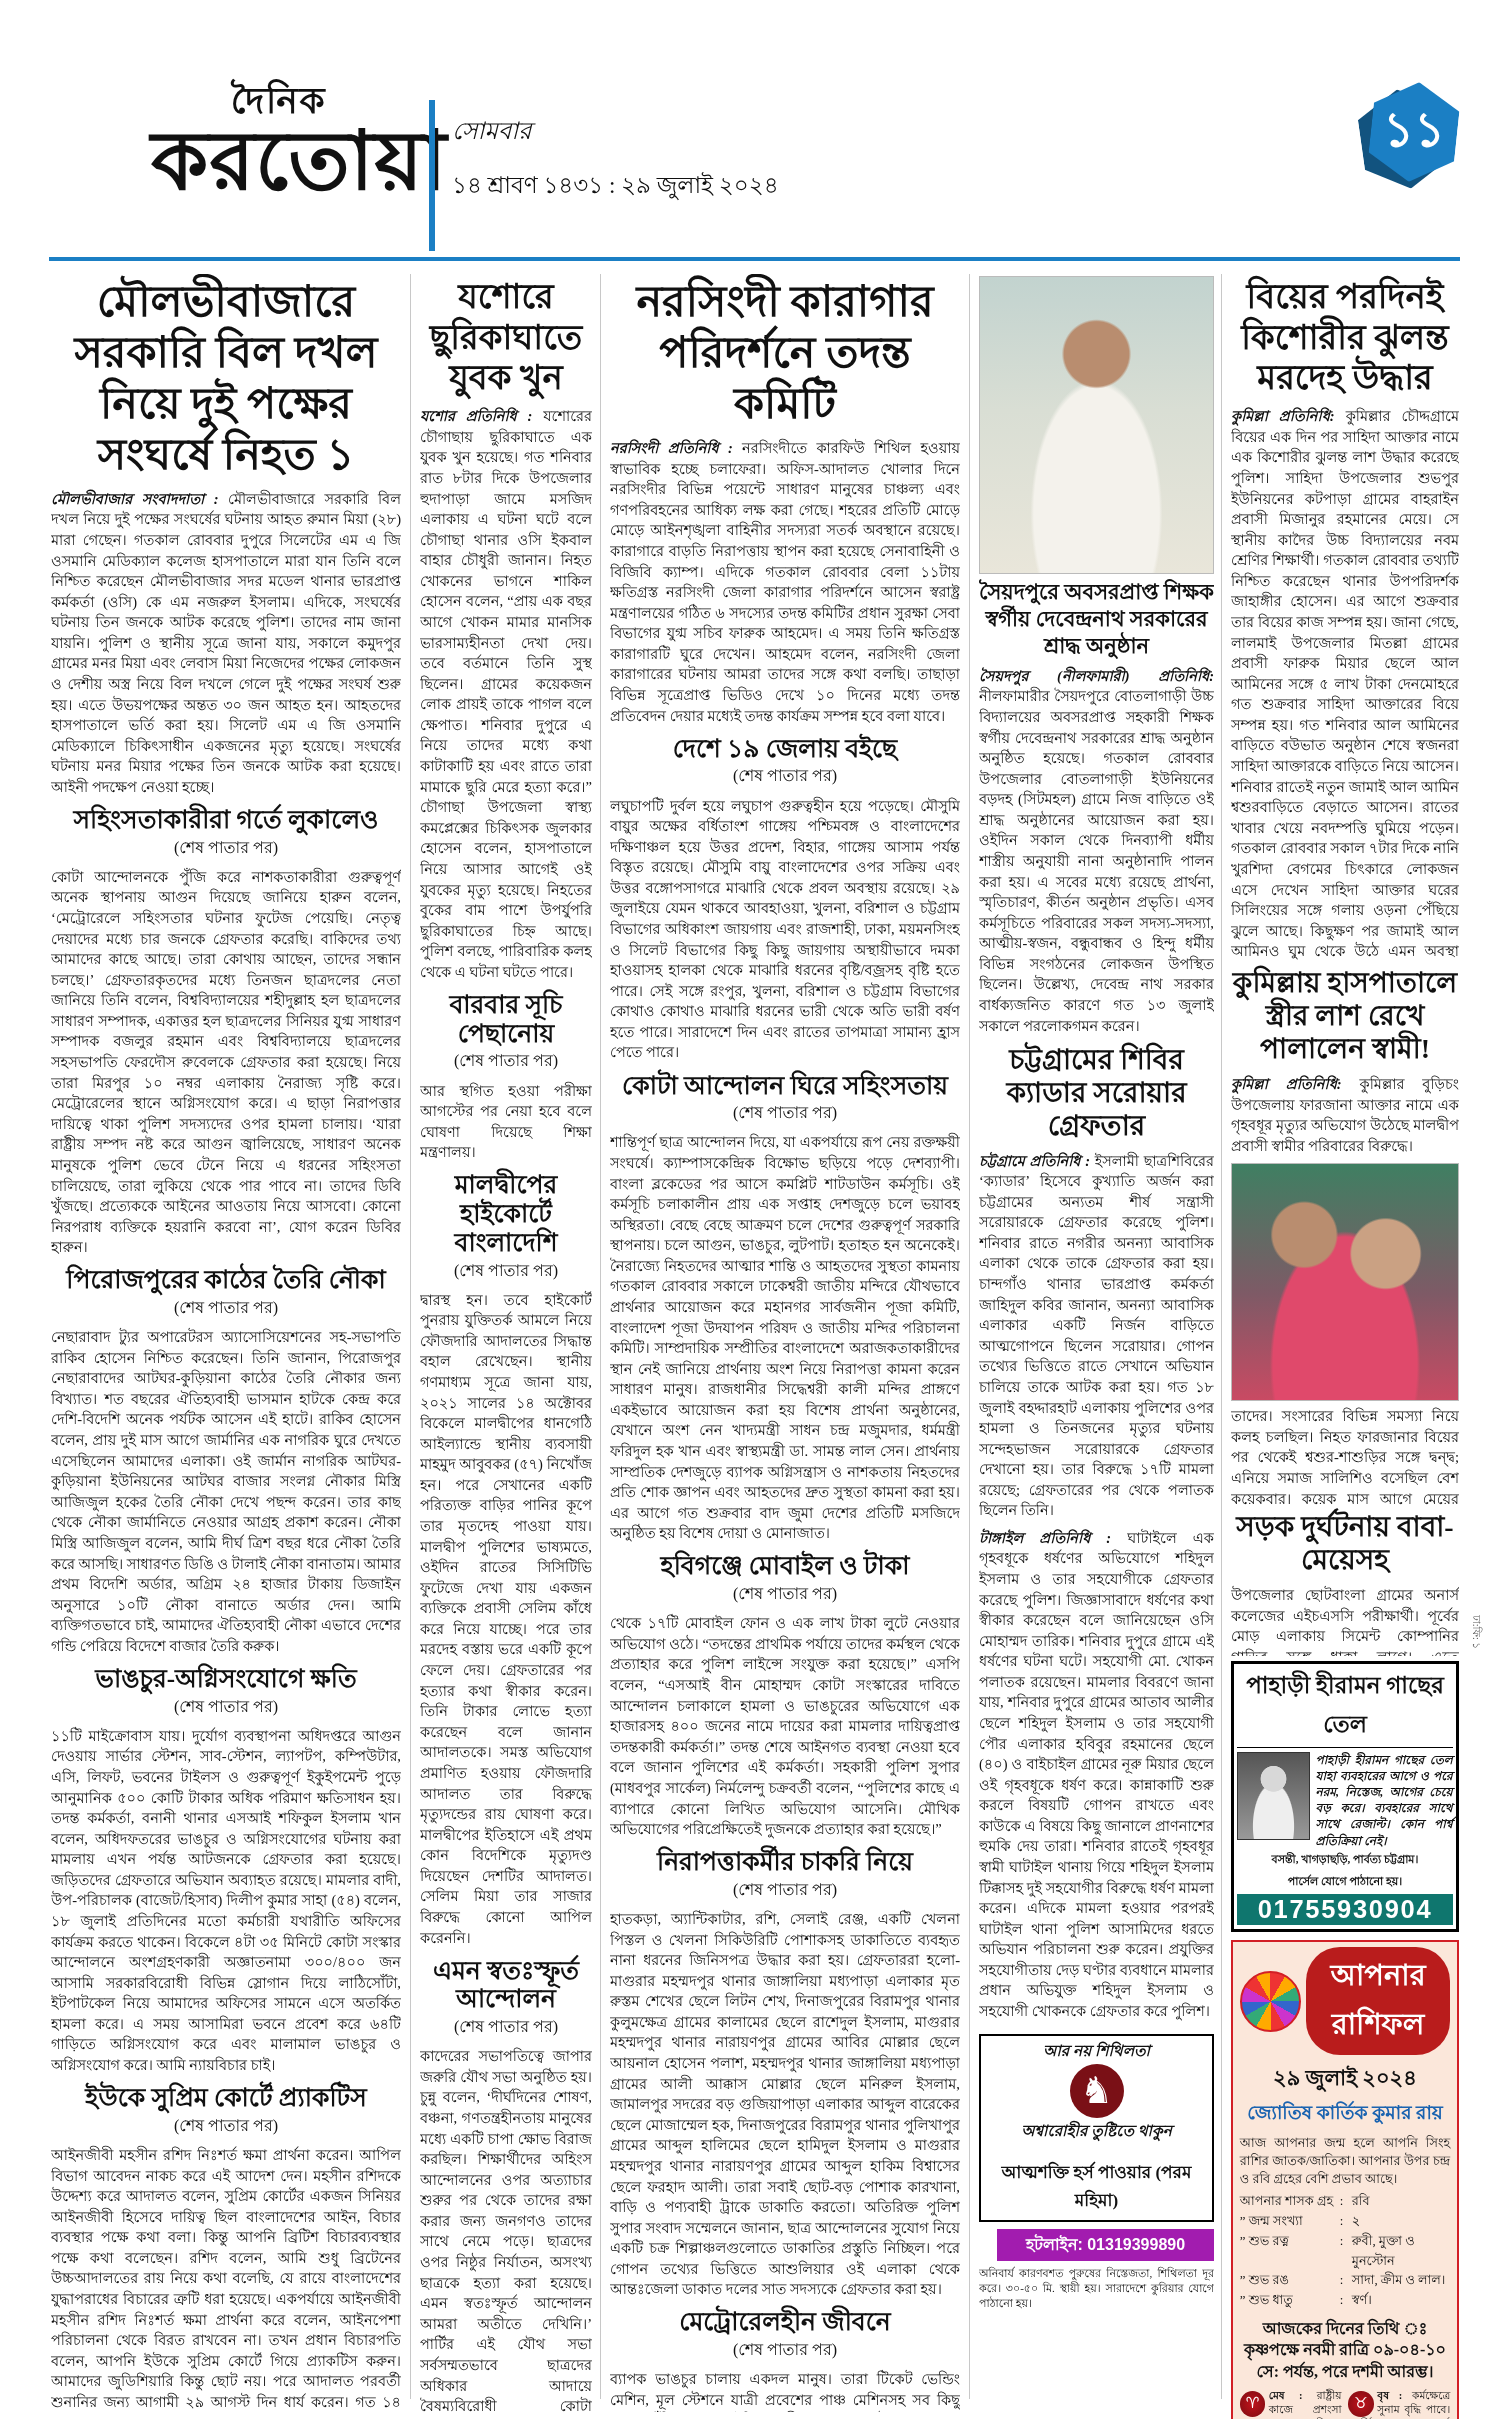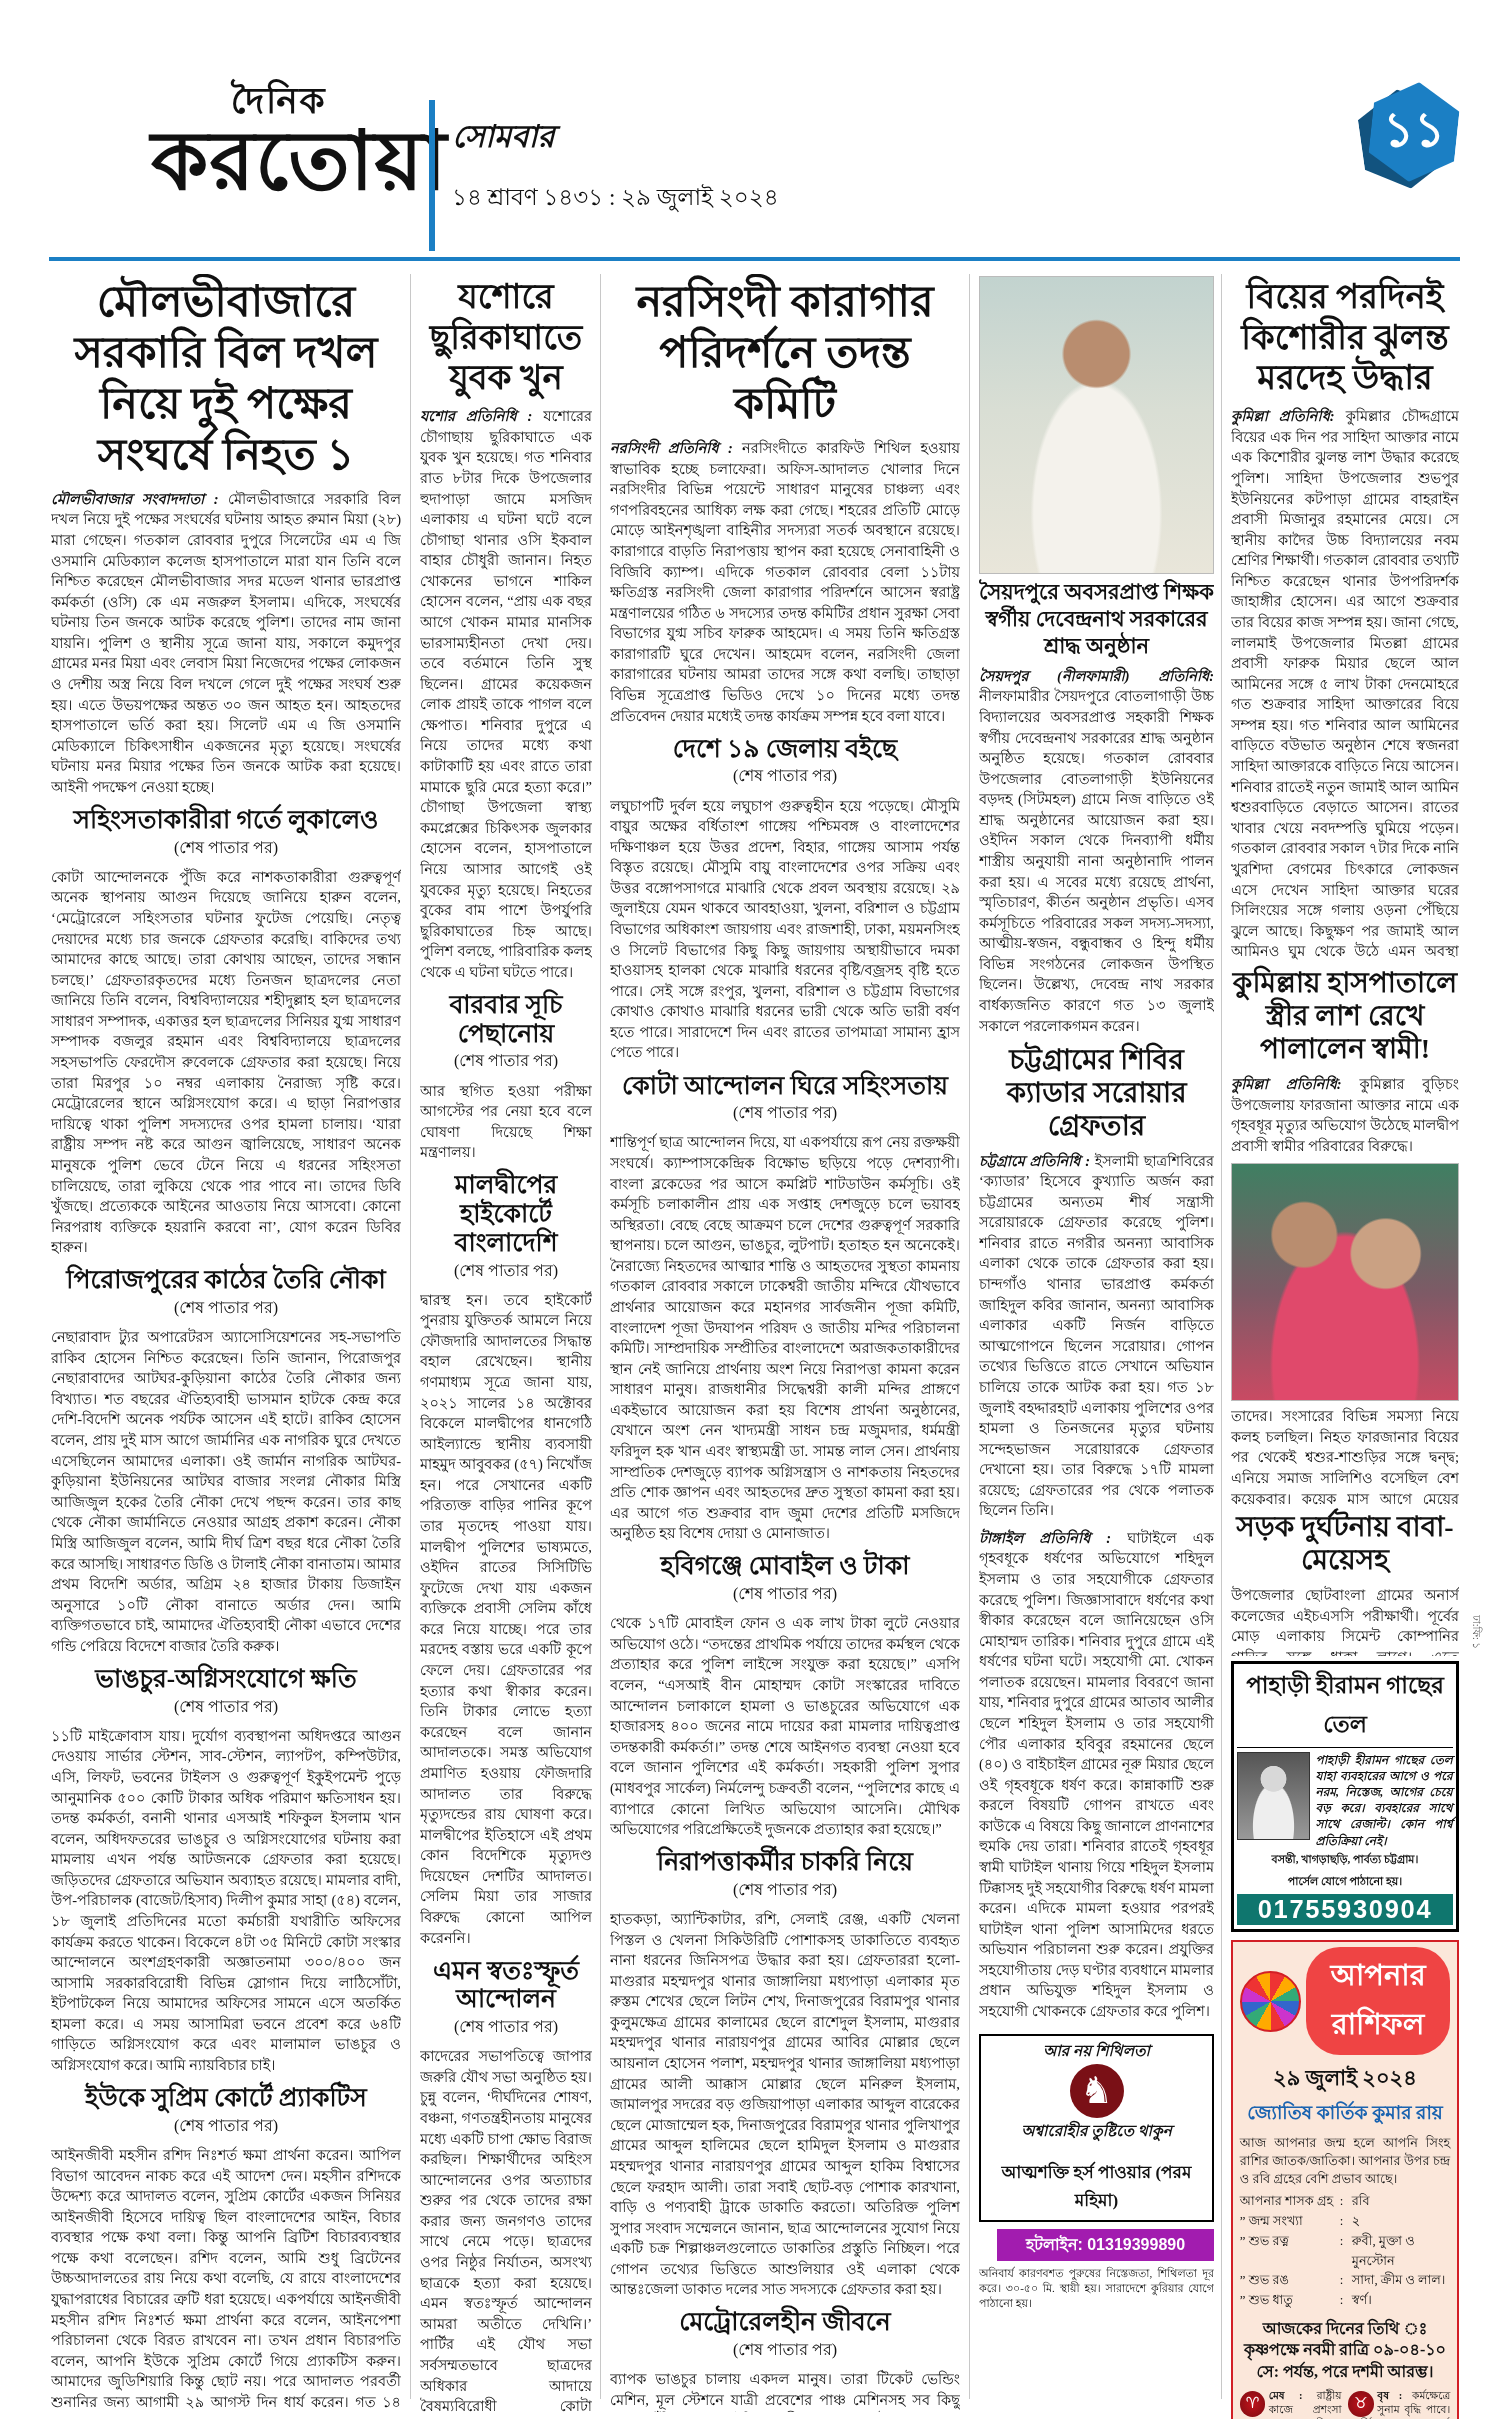--- a/index.html
+++ b/index.html
@@ -5,21 +5,21 @@
   html,body{margin:0;padding:0;background:#888;}
   *{box-sizing:border-box;}
   .page{position:relative;width:1509px;height:2426px;background:#ffffff;margin:0 auto;
         font-family:"Liberation Serif", serif;color:#111;overflow:hidden;}
   
   .brand{position:absolute;left:151px;top:83px;width:255px;text-align:center;line-height:1;}
   .brand-top{font-size:36px;font-weight:bold;letter-spacing:1.7px;}
   .brand-main{font-size:82px;font-weight:bold;margin-top:1.7px;letter-spacing:0.9px;}
   .mast-bar{position:absolute;left:429px;top:100px;width:6px;height:151px;}
   .daybox{position:absolute;left:452px;top:112px;}
-  .weekday{font-size:31px;font-weight:bold;font-style:italic;}
+  .weekday{font-size:24px;font-weight:normal;font-style:italic;}
   .dateline{font-size:23px;margin-top:15.3px;}
   .badge{position:absolute;left:1354px;top:82px;width:112px;height:112px;}
   .hex{position:absolute;width:100px;height:100px;clip-path:polygon(50% 0,93% 25%,93% 75%,50% 100%,7% 75%,7% 25%);}
   .hex.shadow{left:0;top:6.8px;transform:rotate(-8deg);filter:brightness(.65);}
   .hex.front{left:10.2px;top:0;transform:rotate(6deg);display:flex;align-items:center;justify-content:center;}
   .hex .num{font-size:48px;font-weight:bold;color:#fff;transform:rotate(-6deg);}
   .mast-rule{position:absolute;left:49px;top:257px;width:1411px;height:4.3px;}
   
   .col{position:absolute;top:274px;overflow:hidden;}
   .vrule{position:absolute;top:274px;width:0.9px;height:2125px;background:#c8c8c8;}
@@ -63,21 +63,21 @@
                display:inline-block;margin:3.4px auto;font-family:"DejaVu Sans",sans-serif;}
   .horse-title{font-size:17px;font-weight:bold;margin-top:18px;}
   .hotline{background:#a21caf;color:#fff;font-size:16px;font-weight:bold;text-align:center;margin-top:6.8px;padding:2.6px 0;font-family:"Liberation Sans",sans-serif;margin-left:18px;}
   .smallprint{font-size:11px;line-height:1.35;text-align:justify;margin-top:5.1px;}
   
   .horo{border:2.6px solid #d21f26;background:#fbe7da;margin-top:8.5px;padding:5.1px 6.8px;position:relative;overflow:hidden;}
   .horo-head{display:flex;align-items:center;gap:5.1px;}
   .wheel{width:61px;height:61px;border-radius:50%;flex:0 0 auto;border:2.6px solid #d21f26;
          background:conic-gradient(#e33 0 30deg,#fa0 0 60deg,#3a7 0 90deg,#36c 0 120deg,#c3c 0 150deg,#e33 0 180deg,
                    #fa0 0 210deg,#3a7 0 240deg,#36c 0 270deg,#c3c 0 300deg,#e33 0 330deg,#fa0 0 360deg);}
-  .horo-banner{background:#ef4444;color:#fff;font-size:29px;font-weight:bold;text-align:center;flex:1;
+  .horo-banner{background:#b91c1c;color:#fff;font-size:29px;font-weight:bold;text-align:center;flex:1;
                border-radius:34px;padding:5.1px 3.4px;}
   .horo-date{font-size:21px;font-weight:bold;text-align:center;margin-top:6.8px;}
   .horo-astro{font-size:18.7px;font-weight:bold;text-align:center;color:#1a63b0;margin-top:1.7px;}
   .horo-para{font-size:12.8px;line-height:1.4;text-align:justify;margin-top:5.1px;}
   .horo-rows{margin-top:3.4px;}
   .horo-row{display:flex;font-size:12.8px;line-height:1.55;}
   .horo-row .lab{width:100px;flex:0 0 auto;}
   .horo-row .sep{width:12px;flex:0 0 auto;}
   .tithi{font-size:16px;font-weight:bold;text-align:center;line-height:1.35;margin-top:6.8px;}
   .signs{display:grid;grid-template-columns:1fr 1fr;gap:3.4px 6.8px;margin-top:6.8px;}

